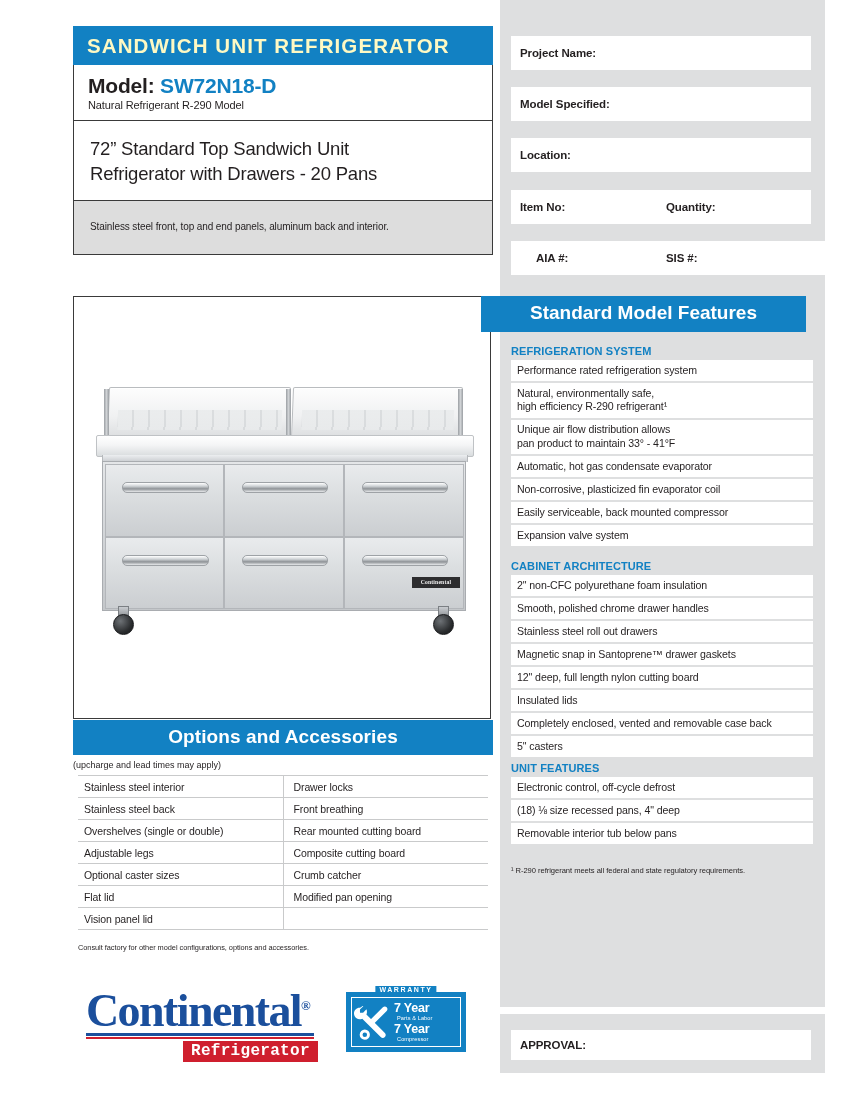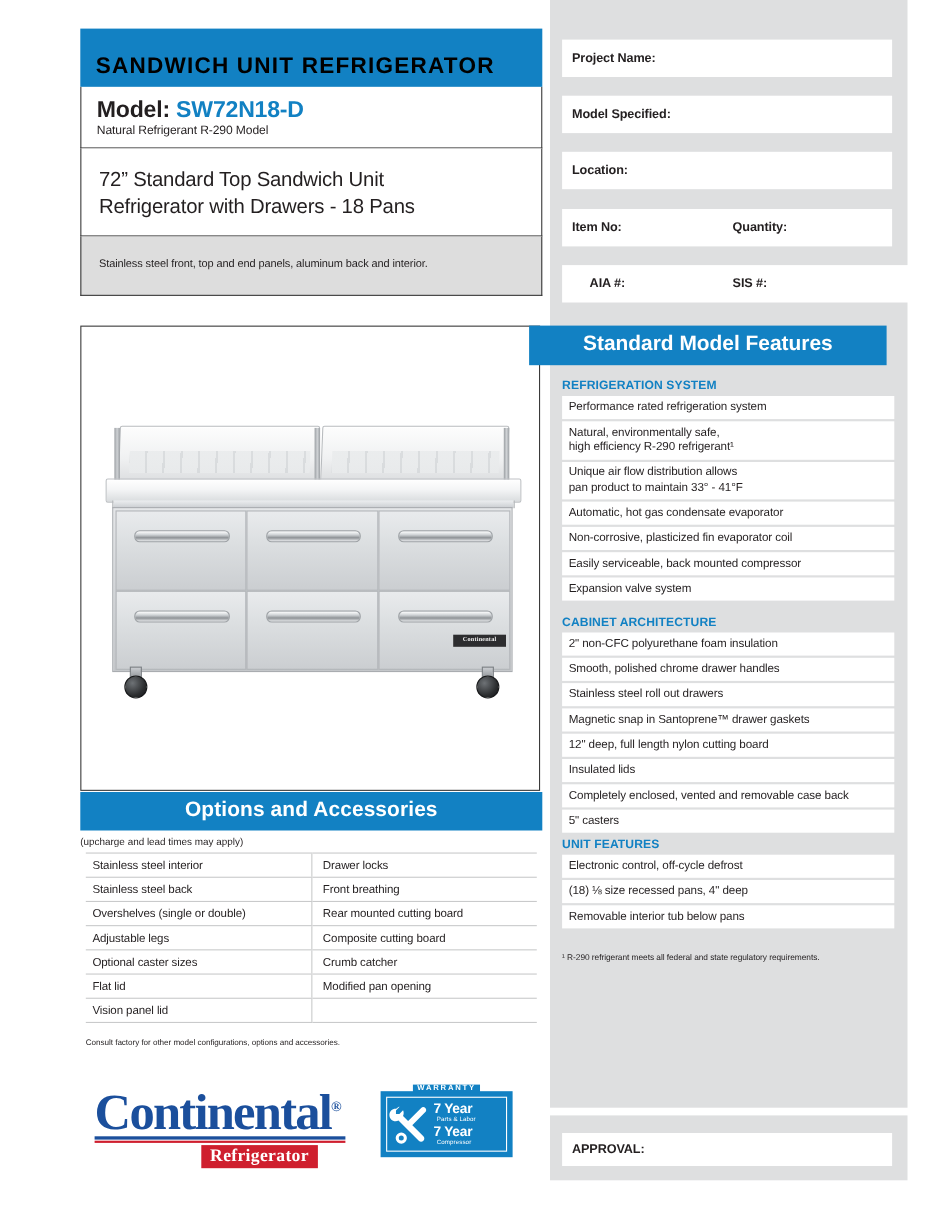--- a/index.html
+++ b/index.html
@@ -25,25 +25,25 @@
   
   .left-col {
     position: absolute;
     left: 73px;
     top: 26px;
     width: 420px;
   }
 
   .title-bar {
     background: #1281c3;
-    color: #000000;
+    color: #fef9c3;
     font-weight: bold;
     font-size: 20.5px;
     letter-spacing: 1.1px;
-    padding: 23px 0 8px 14px;
+    padding: 9px 0 8px 14px;
     line-height: 1.05;
     font-stretch: condensed;
   }
 
   .model-box {
     border: 1.6px solid #3a3a3a;
     border-top: none;
     padding: 10px 14px 9px 14px;
     background: #fff;
   }
@@ -288,21 +288,21 @@
     height: 2.4px;
     background: #cf1f2e;
     width: 100%;
     margin-top: 1px;
   }
   .logo-refr {
     margin-top: 2px;
     margin-left: 97px;
     background: #cf1f2e;
     color: #ffffff;
-    font-family: Liberation Serif, serif;
+    font-family: Liberation Mono, monospace;
     font-weight: bold;
     font-size: 16px;
     letter-spacing: .3px;
     padding: 1px 8px 2px 8px;
     display: inline-block;
   }
 
   
   .warranty {
     position: absolute;
@@ -471,21 +471,21 @@
     <div class="model-box">
       <div class="model-line">
         <span class="mdl-label">Model:</span>
         <span class="mdl-value">SW72N18-D</span>
       </div>
       <div class="model-sub">Natural Refrigerant R-290 Model</div>
     </div>
 
     <div class="desc-box">
       <div class="desc-text">72” Standard Top Sandwich Unit</div>
-      <div class="desc-text">Refrigerator with Drawers - 18 Pans</div>
+      <div class="desc-text">Refrigerator with Drawers - 20 Pans</div>
     </div>
 
     <div class="note-box">
       <div class="note-text">Stainless steel front, top and end panels, aluminum back and interior.</div>
     </div>
   </div>
 
   <div class="image-frame">
     <div class="unit">
 

